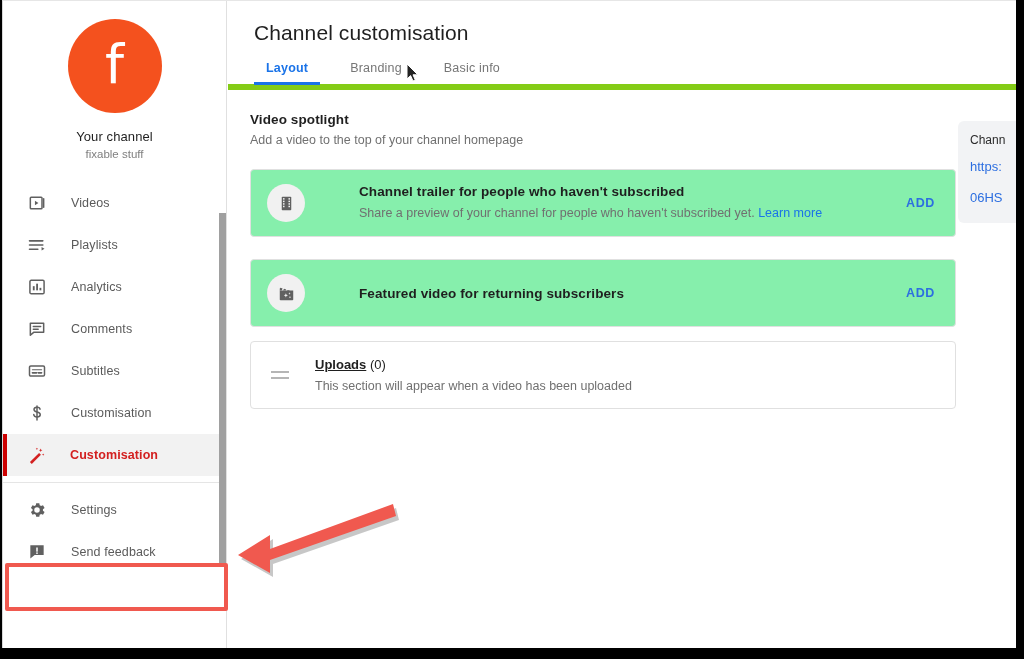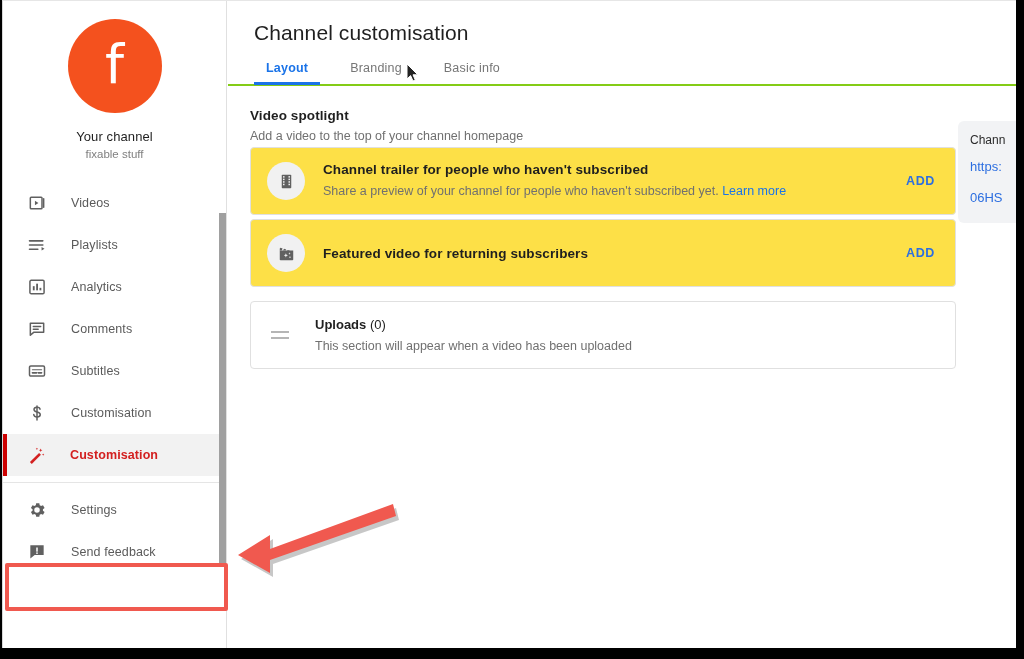--- a/index.html
+++ b/index.html
@@ -114,21 +114,21 @@
   .page-title {
     font-size: 21px;
     color: #1f1f1f;
     padding: 20px 0 0 26px;
     letter-spacing: .1px;
   }
   .tabs {
     display: flex;
     margin-top: 16px;
     padding-left: 26px;
-    border-bottom: 2px solid #84cc16;
+    border-bottom: 6px solid #84cc16;
   }
   .tab {
     font-size: 12.5px;
     color: #767676;
     padding: 0 12px 9px 12px;
     margin-right: 18px;
     cursor: pointer;
     position: relative;
     letter-spacing: .2px;
   }
@@ -150,29 +150,30 @@
     letter-spacing: .1px;
   }
   .sec-sub {
     font-size: 12.5px;
     color: #707070;
     margin-top: 6px;
   }
   .learn-more { color: #1a73e8; cursor: pointer; }
 
   .card {
-    margin-top: 4px;
+    margin-top: 22px;
     border: 1px solid #e0e0e0;
     border-radius: 4px;
     width: 706px;
     min-height: 64px;
     display: flex;
     align-items: center;
     padding: 14px 0 14px 16px;
-    background: #fde047;
+    background: #86efac;
+    gap: 36px;
   }
   .card-icon {
     width: 38px; height: 38px;
     flex: 0 0 38px;
     border-radius: 50%;
     background: #f1f1f1;
     display: flex; align-items: center; justify-content: center;
     color: #606060;
   }
   .card-body { flex: 1; padding-left: 18px; padding-right: 10px; }
@@ -237,21 +238,21 @@
   .drag-handle {
     width: 24px; flex: 0 0 24px;
     display: flex; flex-direction: column; gap: 4px;
     cursor: grab;
   }
   .drag-handle span {
     display: block; height: 2px; background: #b5b5b5; width: 18px;
   }
   .uploads-body { padding-left: 20px; }
   .uploads-title { font-size: 13px; color: #1f1f1f; }
-  .uploads-title b { font-weight: bold; }
+  .uploads-title b { font-weight: bold; text-decoration: underline; }
   .uploads-desc { font-size: 12.5px; color: #707070; margin-top: 7px; }
 
   
   #right-panel {
     position: absolute;
     right: 0; top: 120px;
     width: 58px;
     background: #f2f3f5;
     border-radius: 6px 0 0 6px;
     padding: 12px 0 14px 12px;

